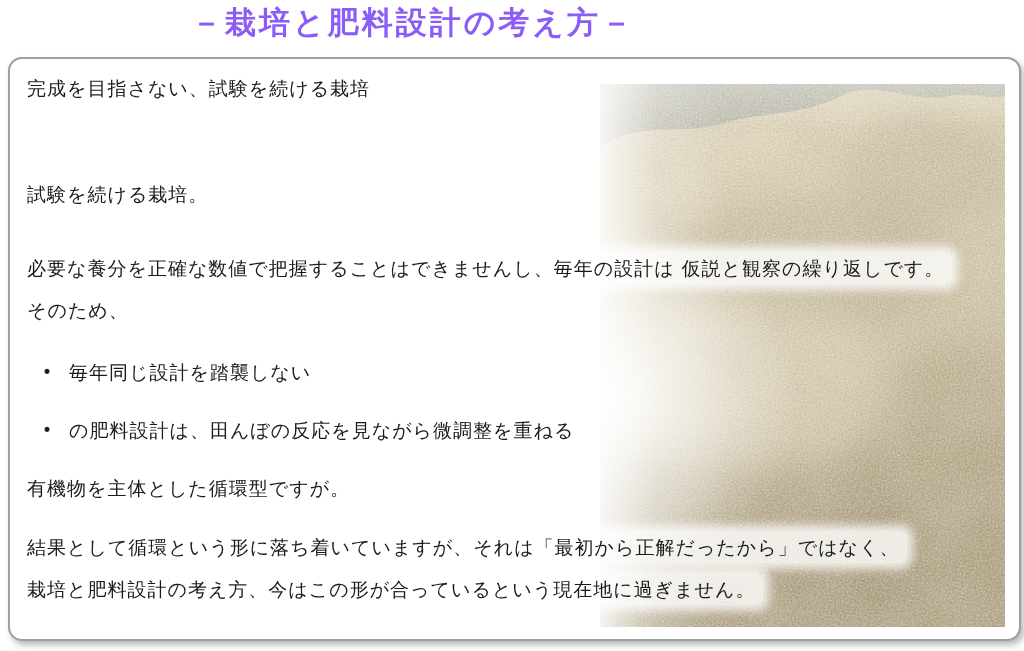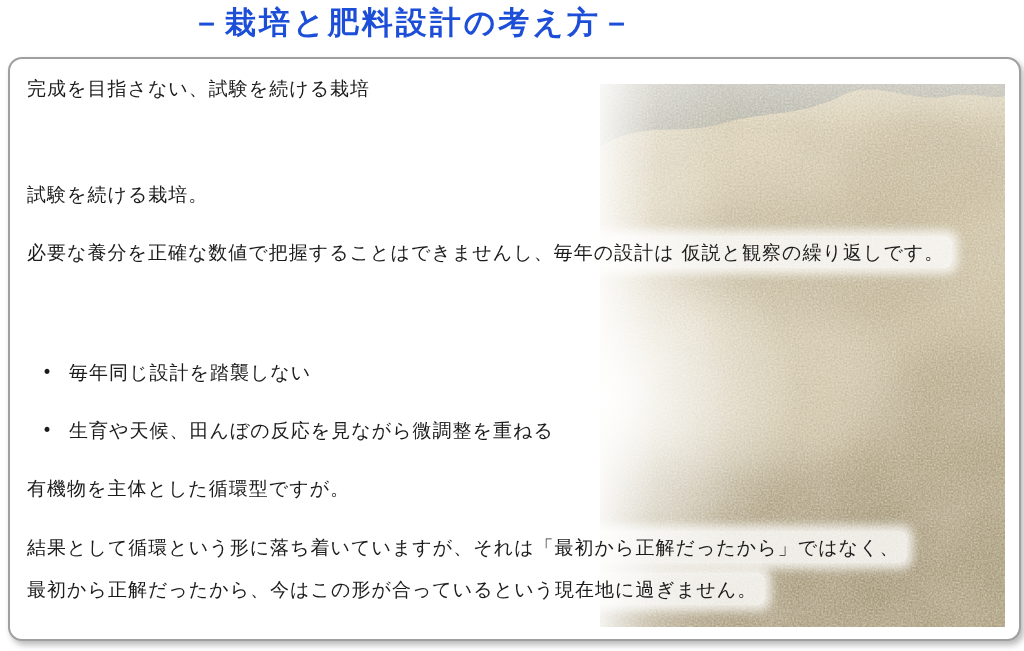--- a/index.html
+++ b/index.html
@@ -3,21 +3,21 @@
 <meta charset="utf-8">
 <style>
   html,body{margin:0;padding:0;background:#ffffff;}
   body{
     width:1024px;height:651px;overflow:hidden;position:relative;
     font-family:"DejaVu Sans",sans-serif;color:#1b1b1b;
   }
   .page-title{
     position:absolute;top:2px;left:0;width:826px;margin:0;
     text-align:center;font-size:31px;font-weight:700;letter-spacing:3px;
-    color:#1d4ed8;
+    color:#8b5cf6;
   }
   .content-card{
     position:absolute;left:8px;top:57px;width:1013px;height:584px;
     box-sizing:border-box;background:#ffffff;
     border:2px solid #9f9f9f;border-radius:14px;
     box-shadow:3px 4px 6px rgba(0,0,0,0.28);
     overflow:hidden;
   }
   .photo{
     position:absolute;left:590px;top:25px;width:405px;height:543px;
@@ -36,21 +36,21 @@
   }
   .run{
     display:inline-block;padding:4px 8px;border-radius:6px;
     font-size:19px;line-height:24px;letter-spacing:1px;
     background:rgba(255,255,255,0.78);
     box-shadow:0 0 10px 6px rgba(255,255,255,0.78);
   }
   .l1 {top:13px;}
   .l2 {top:77px;}
   .l3 {top:119px;}
-  .l4 {top:177px;}
+  .l4 {top:193px;}
   .l5 {top:235px;}
   .l6 {top:297px;}
   .l7 {top:355px;}
   .l8 {top:413px;}
   .l9 {top:472px;}
   .l10{top:514px;}
   .bullet .run{padding-left:23px;}
   .dot{display:inline-block;margin-right:16px;font-size:17px;vertical-align:1px;}
 </style>
 </head>
@@ -108,33 +108,36 @@
   </div>
 
   <div class="line l3">
     <span class="run">試験を続ける栽培。</span>
   </div>
 
   <div class="line l4">
     <span class="run">必要な養分を正確な数値で把握することはできませんし、毎年の設計は 仮説と観察の繰り返しです。</span>
   </div>
 
+  <div class="line l5">
+    <span class="run">そのため、</span>
+  </div>
 
   <div class="line l6 bullet">
     <span class="run"><span class="dot">•</span><span>毎年同じ設計を踏襲しない</span></span>
   </div>
 
   <div class="line l7 bullet">
-    <span class="run"><span class="dot">•</span><span>生育や天候、田んぼの反応を見ながら微調整を重ねる</span></span>
+    <span class="run"><span class="dot">•</span><span>の肥料設計は、田んぼの反応を見ながら微調整を重ねる</span></span>
   </div>
 
   <div class="line l8">
     <span class="run">有機物を主体とした循環型ですが。</span>
   </div>
 
   <div class="line l9">
     <span class="run">結果として循環という形に落ち着いていますが、それは「最初から正解だったから」ではなく、</span>
   </div>
   <div class="line l10">
-    <span class="run">最初から正解だったから、今はこの形が合っているという現在地に過ぎません。</span>
+    <span class="run">栽培と肥料設計の考え方、今はこの形が合っているという現在地に過ぎません。</span>
   </div>
 
 </div>
 
 </body></html>

